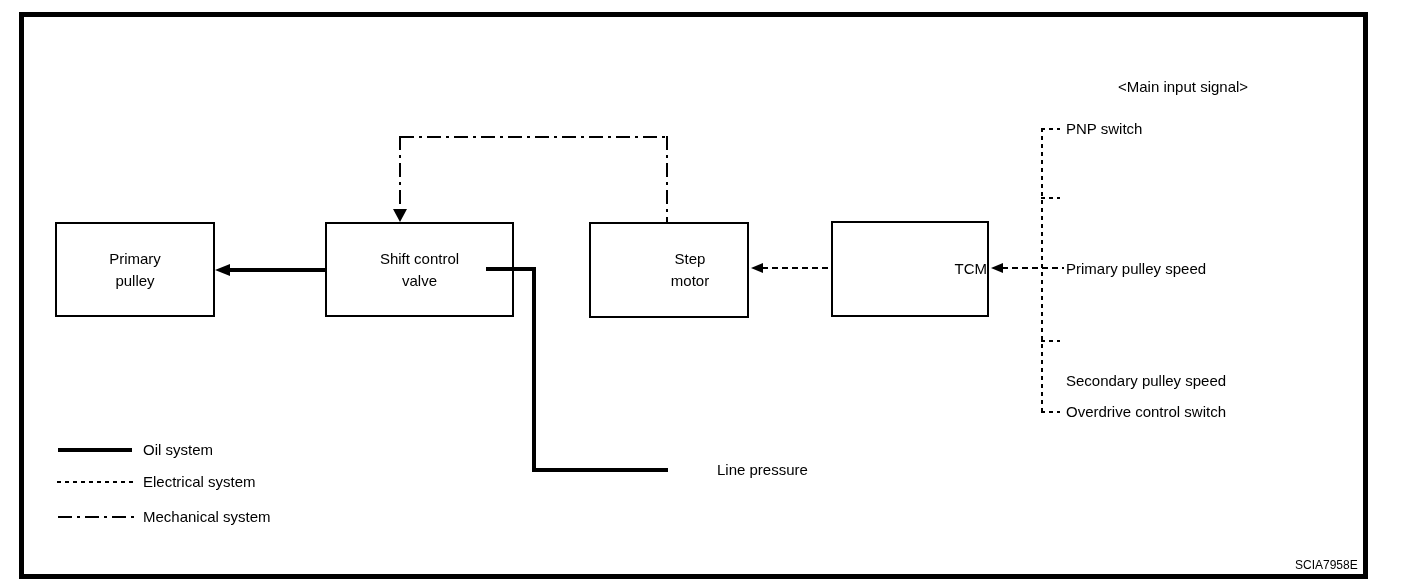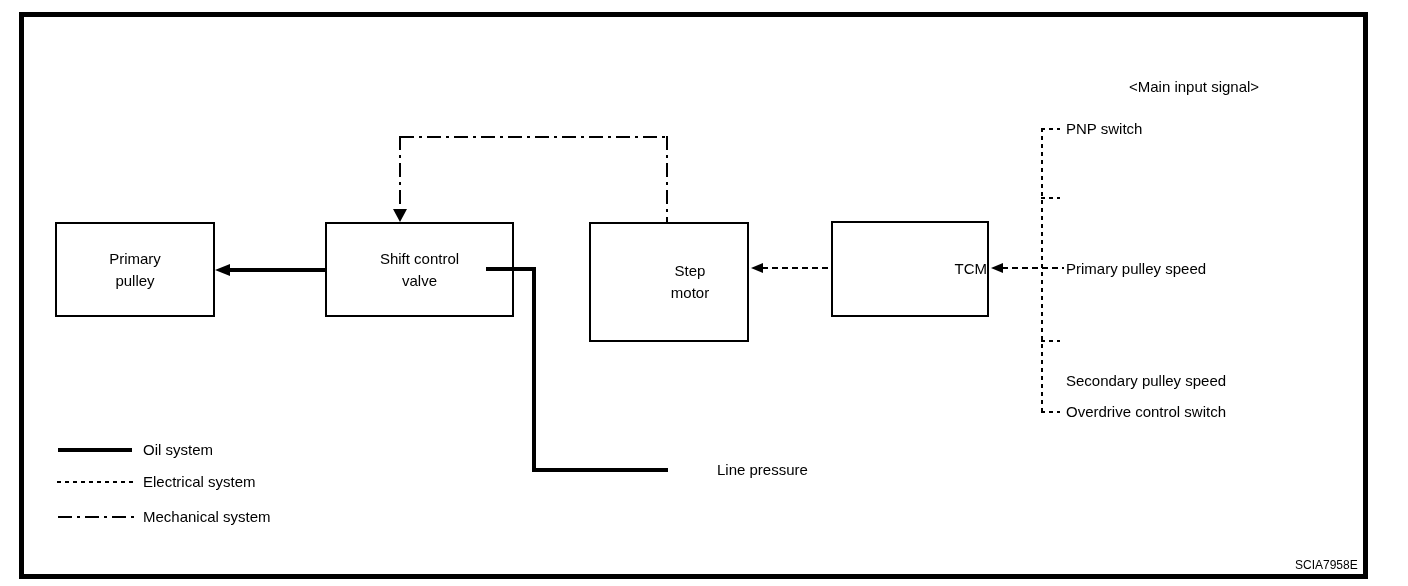--- a/index.html
+++ b/index.html
@@ -42,21 +42,21 @@
   <div class="box" style="left:55px;top:222px;width:160px;height:95px;">
     <span>Primary</span>
     <span>pulley</span>
   </div>
 
   <div class="box" style="left:325px;top:222px;width:189px;height:95px;align-items:center;">
     <span>Shift control</span>
     <span>valve</span>
   </div>
 
-  <div class="box" style="left:589px;top:222px;width:160px;height:120px;padding-left:42px;">
+  <div class="box" style="left:589px;top:222px;width:160px;height:96px;padding-left:42px;">
     <span>Step</span>
     <span>motor</span>
   </div>
 
   <div class="box" style="left:831px;top:221px;width:158px;height:96px;align-items:flex-end;">
     <span>TCM</span>
   </div>
 
   <div class="h-solid-thick" style="left:226px;top:268px;width:99px;"></div>
   <div class="arr-left" style="left:215px;top:264px;"></div>
@@ -70,21 +70,21 @@
   <div class="arr-left-sm" style="left:751px;top:263px;"></div>
 
   <div class="h-dashed" style="left:1002px;top:267px;width:62px;"></div>
   <div class="arr-left-sm" style="left:991px;top:263px;"></div>
 
   <div class="h-dashdot" style="left:400px;top:136px;width:267px;"></div>
   <div class="v-dashdot" style="left:399px;top:136px;height:74px;"></div>
   <div class="arr-down" style="left:393px;top:209px;"></div>
   <div class="v-dashdot" style="left:666px;top:136px;height:86px;"></div>
 
-  <div class="lbl" style="left:1118px;top:77px;margin-left:11px;">&lt;Main input signal&gt;</div>
+  <div class="lbl" style="left:1118px;top:77px;">&lt;Main input signal&gt;</div>
   <div class="v-dashed-fine" style="left:1041px;top:128px;height:285px;"></div>
 
   <div class="h-dashed-fine" style="left:1041px;top:128px;width:19px;"></div>
   <div class="h-dashed-fine" style="left:1041px;top:197px;width:19px;"></div>
   <div class="h-dashed-fine" style="left:1041px;top:340px;width:19px;"></div>
   <div class="h-dashed-fine" style="left:1041px;top:411px;width:19px;"></div>
 
   <div class="lbl" style="left:1066px;top:119px;">PNP switch</div>
   <div class="lbl" style="left:1066px;top:259px;">Primary pulley speed</div>
   <div class="lbl" style="left:1066px;top:331px;margin-top:40px;">Secondary pulley speed</div>

